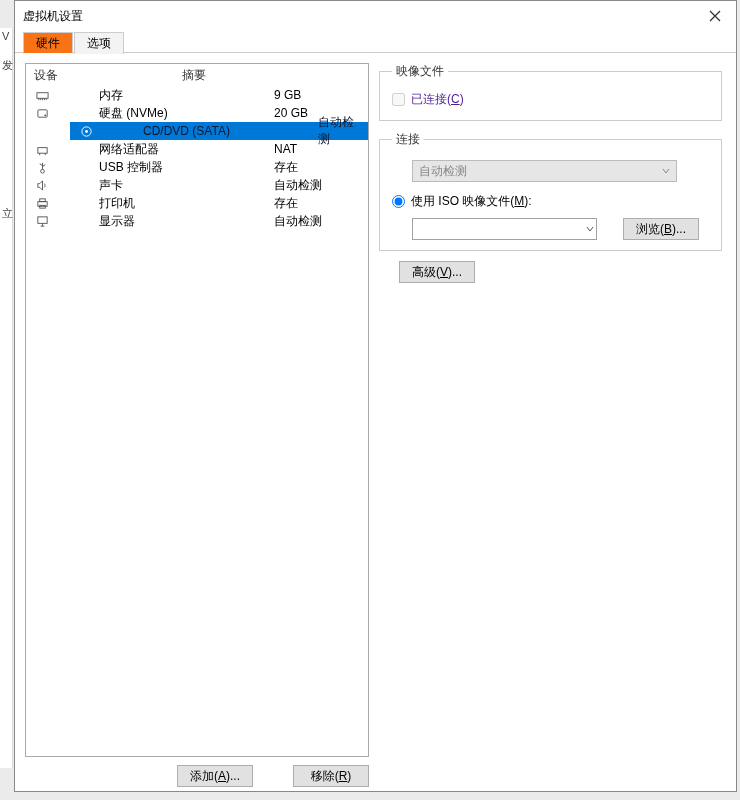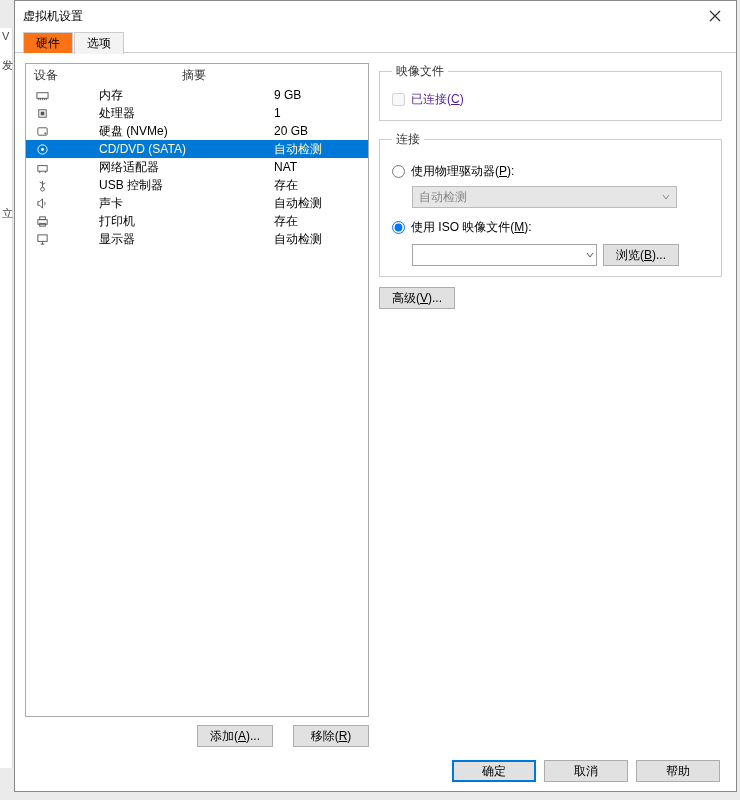--- a/index.html
+++ b/index.html
@@ -14,27 +14,27 @@
   .tab { padding: 2px 12px; height: 22px; background: #f3f3f3; border: 1px solid #ccc; border-bottom: none; margin-right: 1px; display: flex; align-items: center; cursor: pointer; position: relative; top: 1px; }
   .tab.active { background: #f97316; border-bottom: 1px solid #fff; z-index: 2; }
 
   .content { flex: 1; display: flex; padding: 10px 10px 4px 10px; gap: 10px; }
   .left-col { width: 344px; display: flex; flex-direction: column; }
   .device-list { flex: 1; border: 1px solid #aaa; background: #fff; overflow: hidden; }
   .list-header { display: flex; height: 22px; align-items: center; padding: 0 8px; color: #333; }
   .list-header .col1 { width: 148px; }
   .list-rows { }
   .list-row { display: flex; align-items: center; height: 18px; padding: 0 6px 0 8px; cursor: pointer; gap: 45px; }
-  .list-row.selected { background: #0078d7; color: #fef9c3; }
+  .list-row.selected { background: #0078d7; color: #0f172a; margin-left: 44px; }
   .row-icon { width: 16px; display: inline-flex; align-items: center; justify-content: center; margin-right: 4px; }
   .row-icon svg { width: 13px; height: 13px; }
   .row-name { width: 130px; white-space: nowrap; }
   .row-summary { flex: 1; }
   .left-buttons { display: flex; justify-content: flex-end; gap: 20px; margin-top: 8px; }
-  .btn { min-width: 76px; height: 22px; padding: 0 10px; background: #e1e1e1; border: 1px solid #adadad; cursor: pointer; display: inline-flex; align-items: center; justify-content: center; }
+  .btn { min-width: 76px; height: 22px; padding: 0 10px; background: #e1e1e1; border: 1px solid #adadad; cursor: pointer; display: inline-flex; align-items: center; justify-content: center; margin-left: 20px; }
   .btn.primary { background: #e1e1e1; border: 2px solid #0078d7; }
 
   .right-col { flex: 1; padding: 0 4px 0 0; }
   fieldset { border: 1px solid #ccc; margin: 0 0 10px 0; padding: 8px 12px 10px 12px; }
   legend { padding: 0 4px; color: #333; }
   .chk-row, .rad-row { display: flex; align-items: center; height: 22px; gap: 6px; }
   .chk-row input, .rad-row input { margin: 0; cursor: pointer; }
   .chk-row.disabled label { color: #4c1d95; }
   .u { text-decoration: underline; }
   .indent { margin-left: 20px; }
@@ -96,30 +96,20 @@
                   <rect x="1" y="4" width="12" height="6" fill="none" stroke="#555"></rect>
                   <path d="M3 10v2 M5 10v2 M7 10v2 M9 10v2 M11 10v2" stroke="#555"></path>
                 </svg>
               </span>
               <span class="row-name">内存</span>
               <span class="row-summary">9 GB</span>
             </div>
             <div class="list-row">
               <span class="row-icon">
                 <svg viewBox="0 0 14 14">
-                  <rect x="3" y="3" width="8" height="8" fill="none" stroke="#555"></rect>
-                  <rect x="5" y="5" width="4" height="4" fill="#555"></rect>
-                </svg>
-              </span>
-              <span class="row-name">处理器</span>
-              <span class="row-summary">1</span>
-            </div>
-            <div class="list-row">
-              <span class="row-icon">
-                <svg viewBox="0 0 14 14">
                   <rect x="2" y="3" width="10" height="8" rx="1" fill="none" stroke="#555"></rect>
                   <circle cx="10" cy="9" r="1" fill="#555"></circle>
                 </svg>
               </span>
               <span class="row-name">硬盘 (NVMe)</span>
               <span class="row-summary">20 GB</span>
             </div>
             <div class="list-row selected">
               <span class="row-icon">
                 <svg viewBox="0 0 14 14">
@@ -203,24 +193,20 @@
         <legend>映像文件</legend>
         <div class="chk-row disabled">
           <input type="checkbox" disabled="" style="">
           <label><span>已连接(</span><span class="u">C</span><span>)</span></label>
         </div>
       </fieldset>
 
       <fieldset>
         <legend>连接</legend>
 
-        <div class="rad-row">
-          <input type="radio" name="conn" style="">
-          <label><span>使用物理驱动器(</span><span class="u">P</span><span>):</span></label>
-        </div>
         <div class="indent" style="margin-top:4px">
           <div class="selectish disabled">
             <span>自动检测</span>
             <span class="caret"><svg viewBox="0 0 8 8">
                   <path d="M1 2 L4 6 L7 2" stroke="#888" fill="none"></path>
                 </svg></span>
           </div>
         </div>
 
         <div class="rad-row" style="margin-top:8px">
@@ -246,25 +232,14 @@
         <span class="btn">
           <span>高级(</span>
             <span class="u">V</span>
             <span>)...</span>
         </span>
       </div>
 
     </div>
   </div>
 
-  <div class="bottom-bar">
-    <span class="btn primary" style="min-width:84px">
-        <span>确定</span>
-      </span>
-    <span class="btn" style="min-width:84px">
-        <span>取消</span>
-      </span>
-    <span class="btn" style="min-width:84px">
-        <span>帮助</span>
-      </span>
-  </div>
 
 </div>
 
 </body></html>

